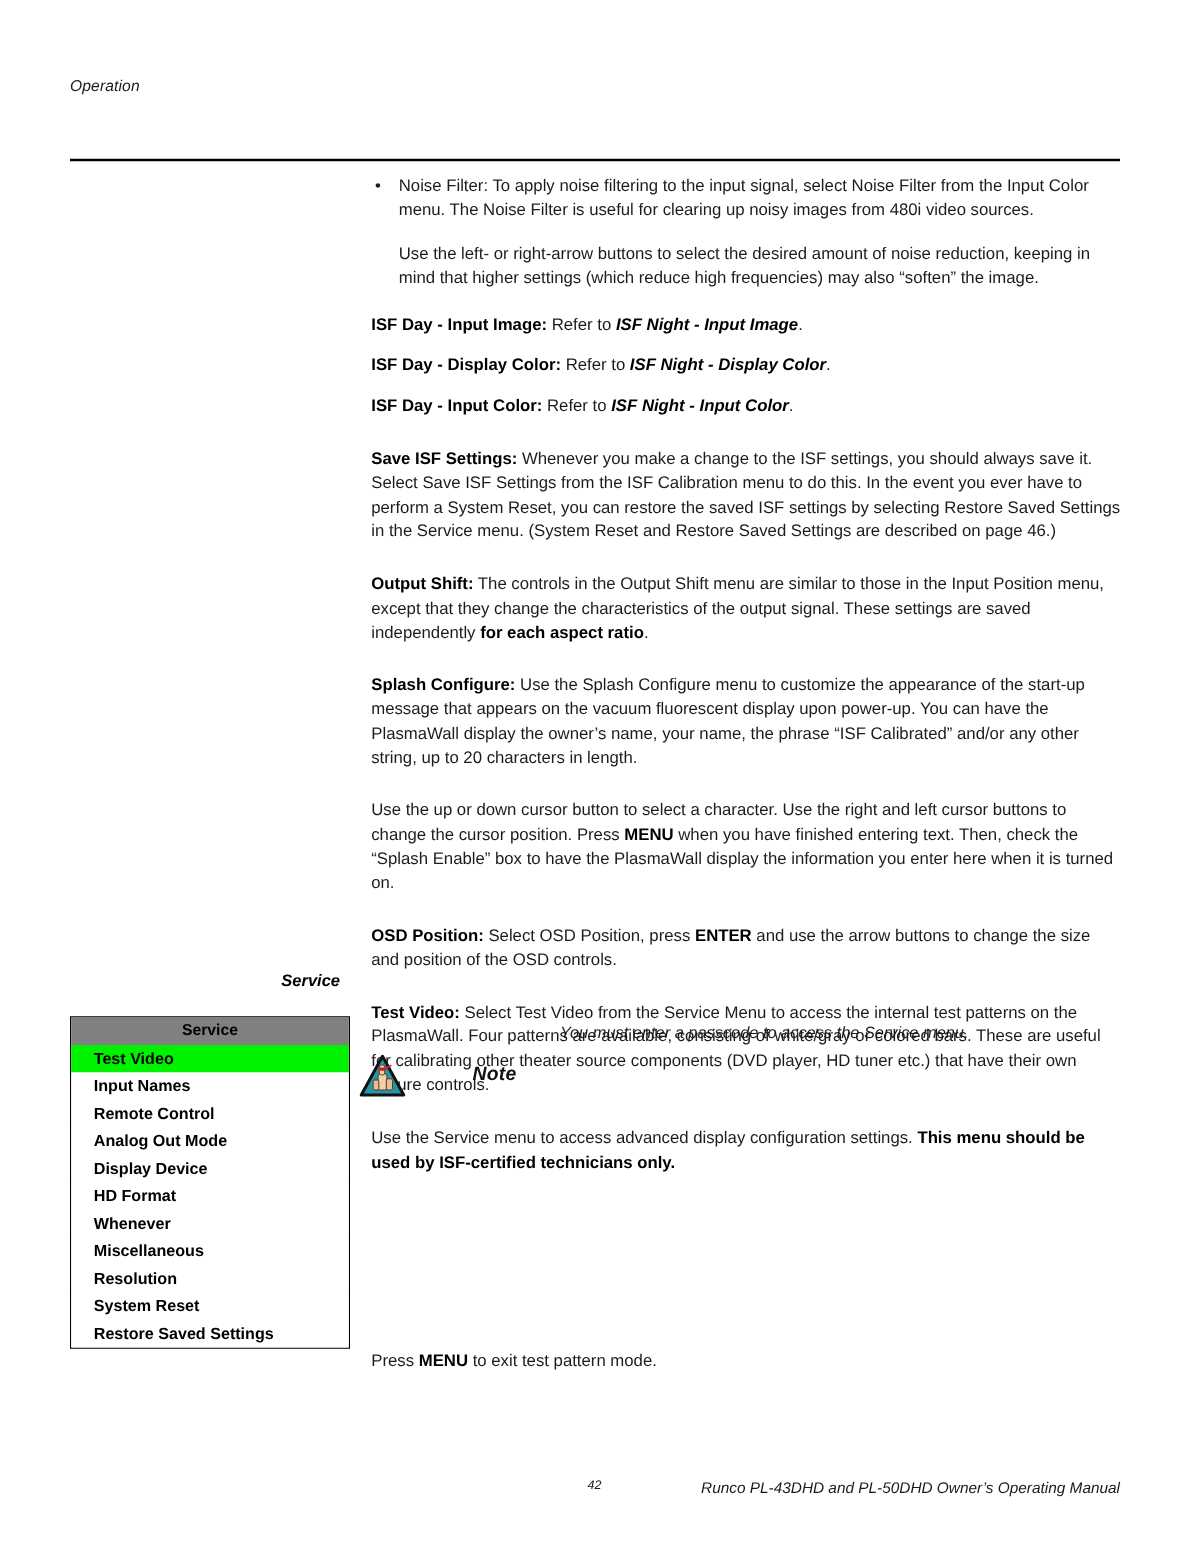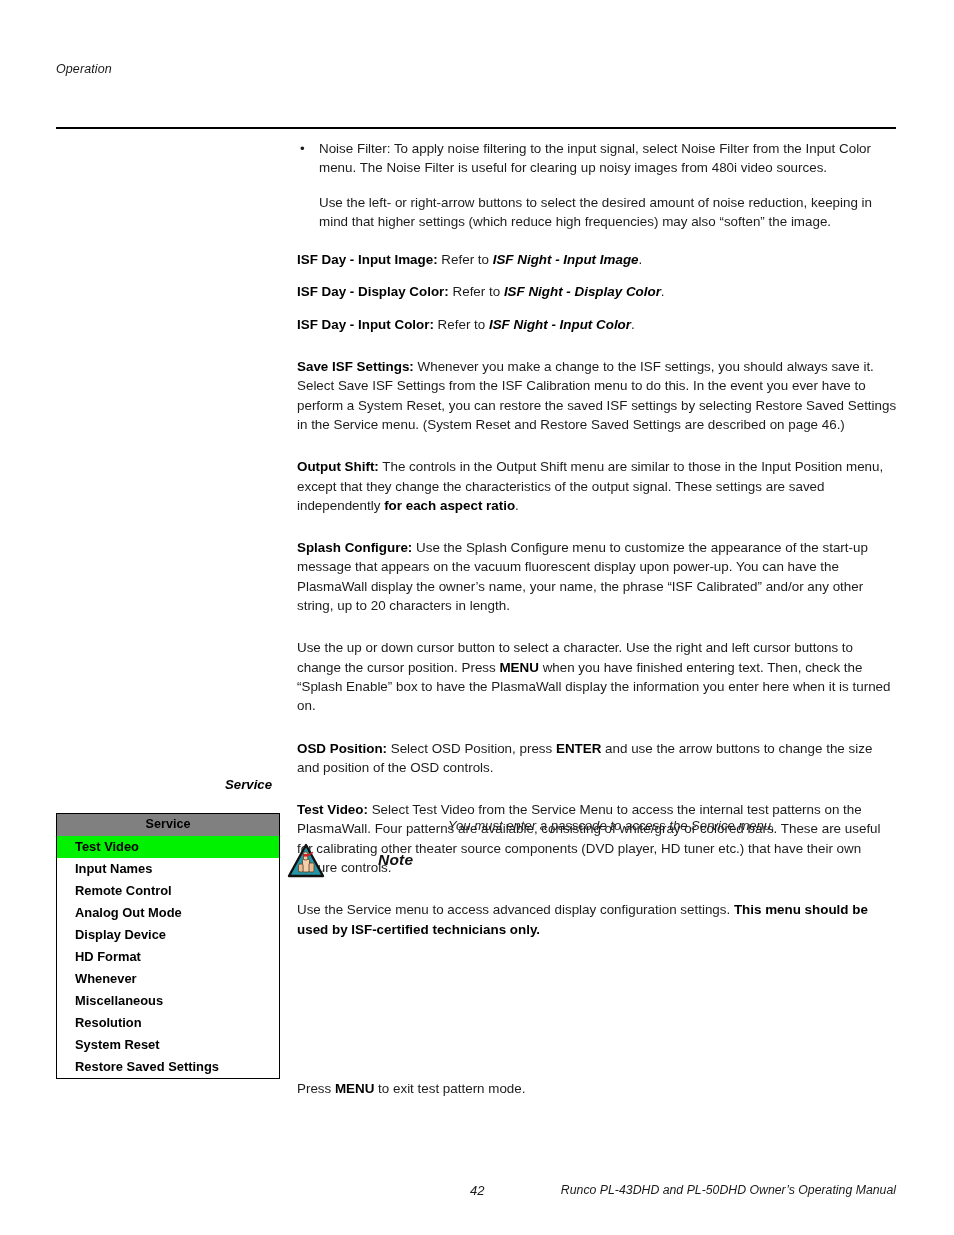--- a/index.html
+++ b/index.html
@@ -178,21 +178,21 @@
     position: absolute;
     left: 56px;
     top: 1166px;
     width: 840px;
     height: 18px;
   }
   .footer-page {
     position: absolute;
     left: 414px;
     top: 0;
-    font-size: 13px;
+    font-size: 10px;
     font-style: italic;
     color: #1a1a1a;
   }
   .footer-title {
     position: absolute;
     right: 0;
     top: 0;
     font-size: 12.3px;
     font-style: italic;
     color: #1a1a1a;

